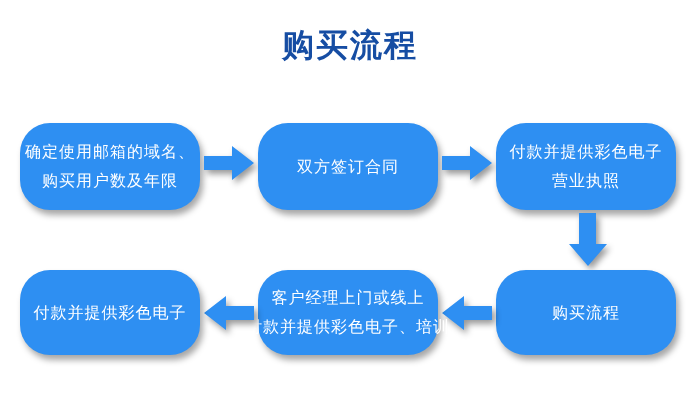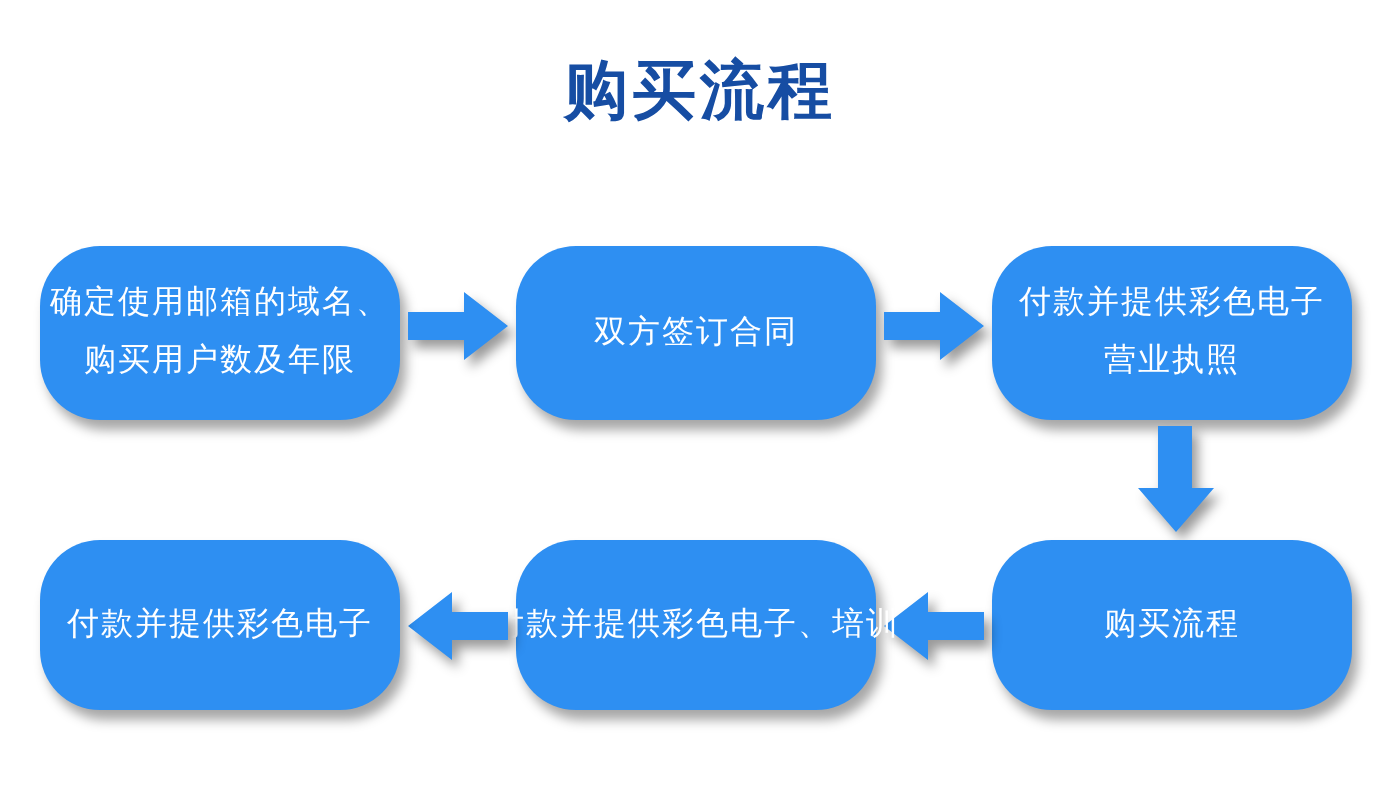--- a/index.html
+++ b/index.html
@@ -79,20 +79,21 @@
     <span class="step-line">购买流程</span>
   </div>
 
   <div class="arrow" style="left:442px; top:296px;">
     <svg width="50" height="34" viewBox="0 0 50 34">
       <polygon points="50,10 22,10 22,0 0,17 22,34 22,24 50,24" fill="#2E8FF2"></polygon>
     </svg>
   </div>
 
   <div class="step-box row2 col2">
+    <span class="step-line">客户经理上门或线上</span>
     <span class="step-line">付款并提供彩色电子、培训</span>
   </div>
 
   <div class="arrow" style="left:204px; top:296px;">
     <svg width="50" height="34" viewBox="0 0 50 34">
       <polygon points="50,10 22,10 22,0 0,17 22,34 22,24 50,24" fill="#2E8FF2"></polygon>
     </svg>
   </div>
 
   <div class="step-box row2 col1">

